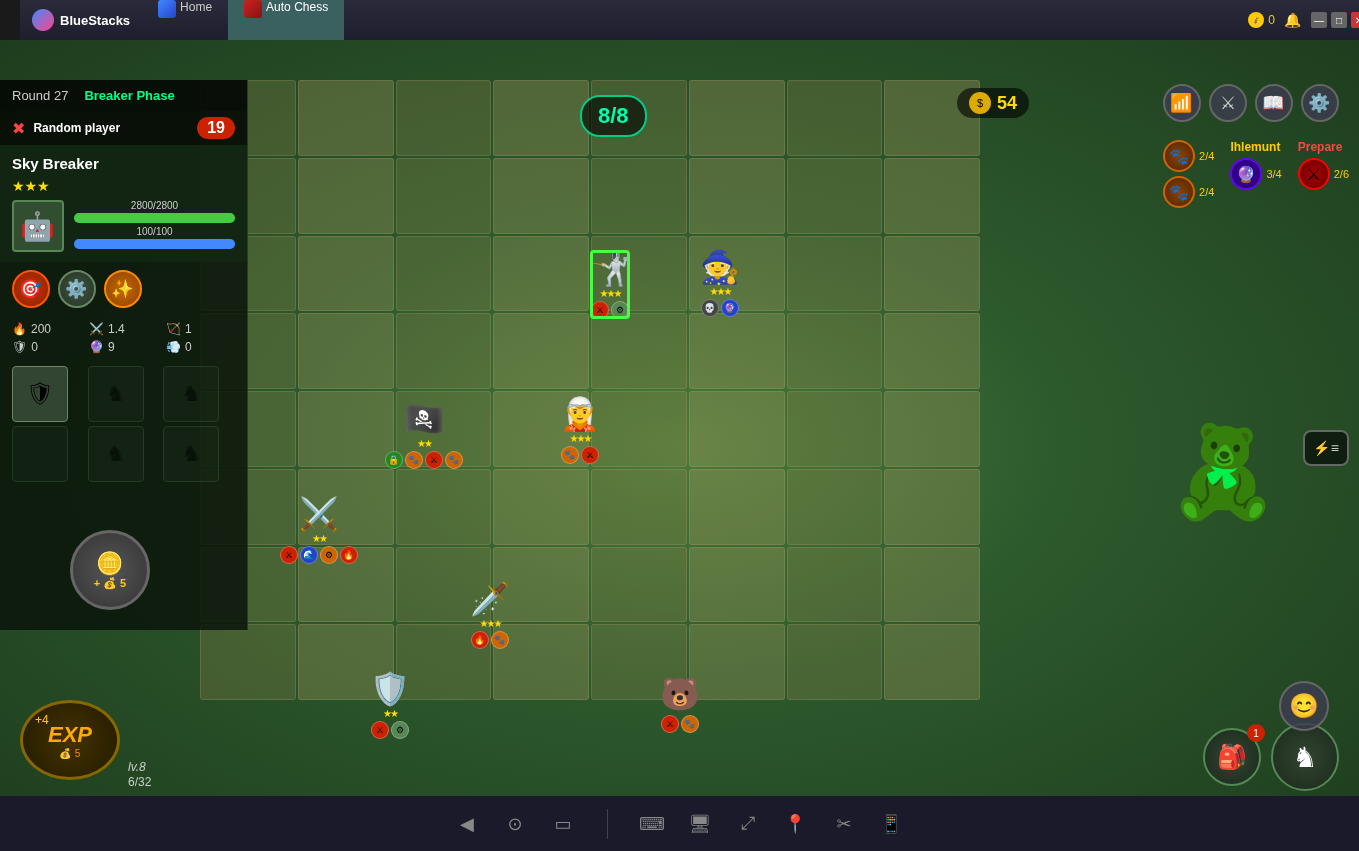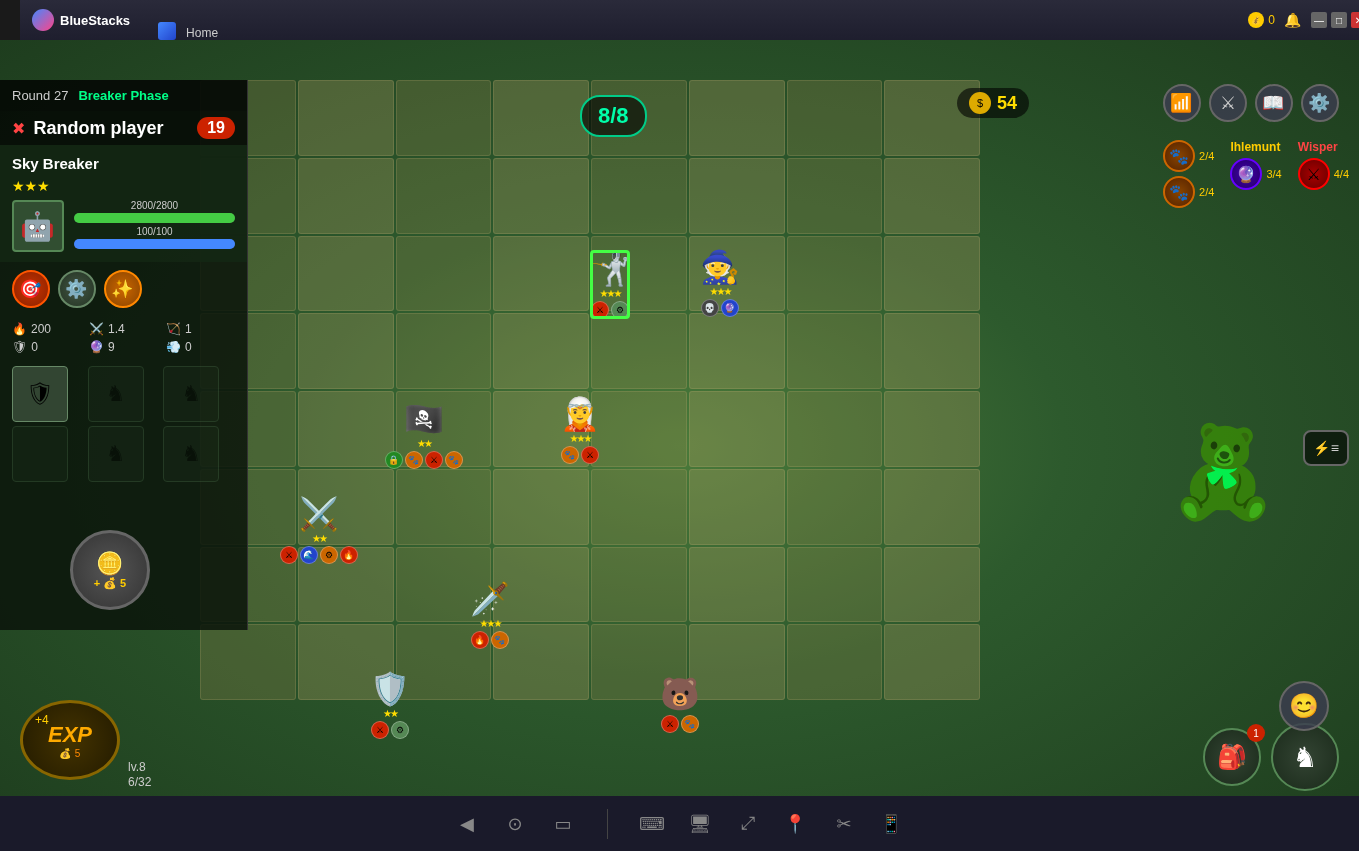--- a/index.html
+++ b/index.html
@@ -13,22 +13,22 @@
     }
     .tb-logo {
       display: flex; align-items: center; padding: 0 12px; gap: 6px;
       color: #fff; font-size: 13px; font-weight: bold;
     }
     .tb-logo-icon {
       width: 22px; height: 22px; border-radius: 50%;
       background: linear-gradient(135deg, #4488ff, #ff4488);
     }
     .tb-tab {
-      display: flex; align-items: flex-end; padding: 0 16px; height: 100%;
-      color: #ccc; font-size: 12px; gap: 10px; cursor: pointer;
+      display: flex; align-items: flex-start; padding: 0 16px; height: 100%;
+      color: #ccc; font-size: 12px; gap: 4px; cursor: pointer;
     }
     .tb-tab.active { background: #3a6060; color: #fff; }
     .tb-tab-icon { width: 18px; height: 18px; border-radius: 3px; }
     .tb-tab-icon.home { background: linear-gradient(135deg, #4488ff, #2244cc); }
     .tb-tab-icon.game { background: linear-gradient(135deg, #cc2222, #881111); }
     .tb-right {
       margin-left: auto; display: flex; align-items: center; gap: 8px; padding-right: 12px;
     }
     .tb-coin {
       display: flex; align-items: center; gap: 4px; color: #ffcc00; font-size: 12px;
@@ -71,33 +71,33 @@
     }
 
     
     #left-panel {
       position: absolute; top: 40px; left: 0; width: 248px; height: 550px;
       background: rgba(10,20,10,0.85); border-right: 1px solid #333;
     }
 
     
     #round-info {
-      display: flex; align-items: center; gap: 10px;
+      display: flex; align-items: center; gap: 16px;
       padding: 8px 12px; background: rgba(0,0,0,0.5);
     }
     .round-label { color: #ccc; font-size: 13px; }
     .prepare-label { color: #00ff88; font-size: 13px; font-weight: bold; }
 
     
     #player-info {
       display: flex; align-items: center; gap: 8px;
       padding: 6px 12px; background: rgba(0,0,0,0.4);
     }
     .player-icon { color: #ff4444; font-size: 16px; }
-    .player-name { color: #fff; font-size: 18px; font-weight: bold; }
+    .player-name { color: #fff; font-size: 12px; font-weight: bold; }
     .player-health {
       background: #cc2200; color: #fff; font-size: 16px; font-weight: bold;
       padding: 2px 10px; border-radius: 12px; margin-left: auto;
     }
 
     
     #char-card {
       padding: 10px 12px;
       background: rgba(20,40,20,0.8);
     }
@@ -170,21 +170,21 @@
       border: 3px solid #886600; border-radius: 50%;
       cursor: pointer; display: flex; flex-direction: column;
       align-items: center; justify-content: center;
     }
     .exp-plus { color: #ffcc00; font-size: 12px; position: absolute; top: 10px; left: 12px; }
     .exp-text { color: #ffaa00; font-size: 22px; font-weight: bold; font-style: italic; }
     .exp-sub { color: #ff8800; font-size: 10px; }
 
     
     #level-info {
-      position: absolute; top: 720px; left: 128px; color: #ccc; font-size: 12px;
+      position: absolute; top: 720px; left: 128px; color: #ccc; font-size: 12px; font-style: italic;
     }
     #level-progress { position: absolute; top: 735px; left: 128px; color: #ccc; font-size: 12px; }
 
     
     #synergies {
       position: absolute; top: 48px; right: 30px;
       display: flex; align-items: flex-start; gap: 6px;
     }
     .syn-icon {
       width: 32px; height: 32px; border-radius: 50%;
@@ -273,20 +273,24 @@
 <body>
 
 <div id="titlebar">
   <div class="tb-logo">
     <div class="tb-logo-icon"></div>
     <span>BlueStacks</span>
   </div>
   <div class="tb-tab">
     <div class="tb-tab-icon home"></div>
     <span>Home</span>
+  </div>
+  <div class="tb-tab active">
+    <div class="tb-tab-icon game"></div>
+    <span>Auto Chess</span>
   </div>
   <div class="tb-right">
     <div class="tb-coin">
       <div class="tb-coin-icon">💰</div>
       <span>0</span>
     </div>
     <div class="tb-icon-btn">🔔</div>
     <div class="tb-window-btns">
       <div class="tb-window-btn min">—</div>
       <div class="tb-window-btn max">□</div>
@@ -561,24 +565,24 @@
       </div>
     </div>
     <div style="display:flex;flex-direction:column;gap:4px;margin-left:10px;">
       <span style="color:#ffcc00;font-size:12px;font-weight:bold;">Ihlemunt</span>
       <div style="display:flex;gap:4px;align-items:center;">
         <div class="syn-icon mage">🔮</div>
         <span style="color:#ffcc00;font-size:11px;">3/4</span>
       </div>
     </div>
     <div style="display:flex;flex-direction:column;gap:4px;margin-left:10px;">
-      <span style="color:#ff4444;font-size:12px;font-weight:bold;">Wisper</span>
+      <span style="color:#ff4444;font-size:12px;font-weight:bold;">Prepare</span>
       <div style="display:flex;gap:4px;align-items:center;">
         <div class="syn-icon red2">⚔</div>
-        <span style="color:#ffcc00;font-size:11px;">4/4</span>
+        <span style="color:#ffcc00;font-size:11px;">2/6</span>
       </div>
     </div>
   </div>
 
   <div style="position:absolute;top:390px;right:10px;">
     <div style="background:rgba(0,0,0,0.6);border:2px solid #666;border-radius:8px;padding:8px;color:#ccc;cursor:pointer;font-size:14px;">
       <span>⚡≡</span>
     </div>
   </div>
 

